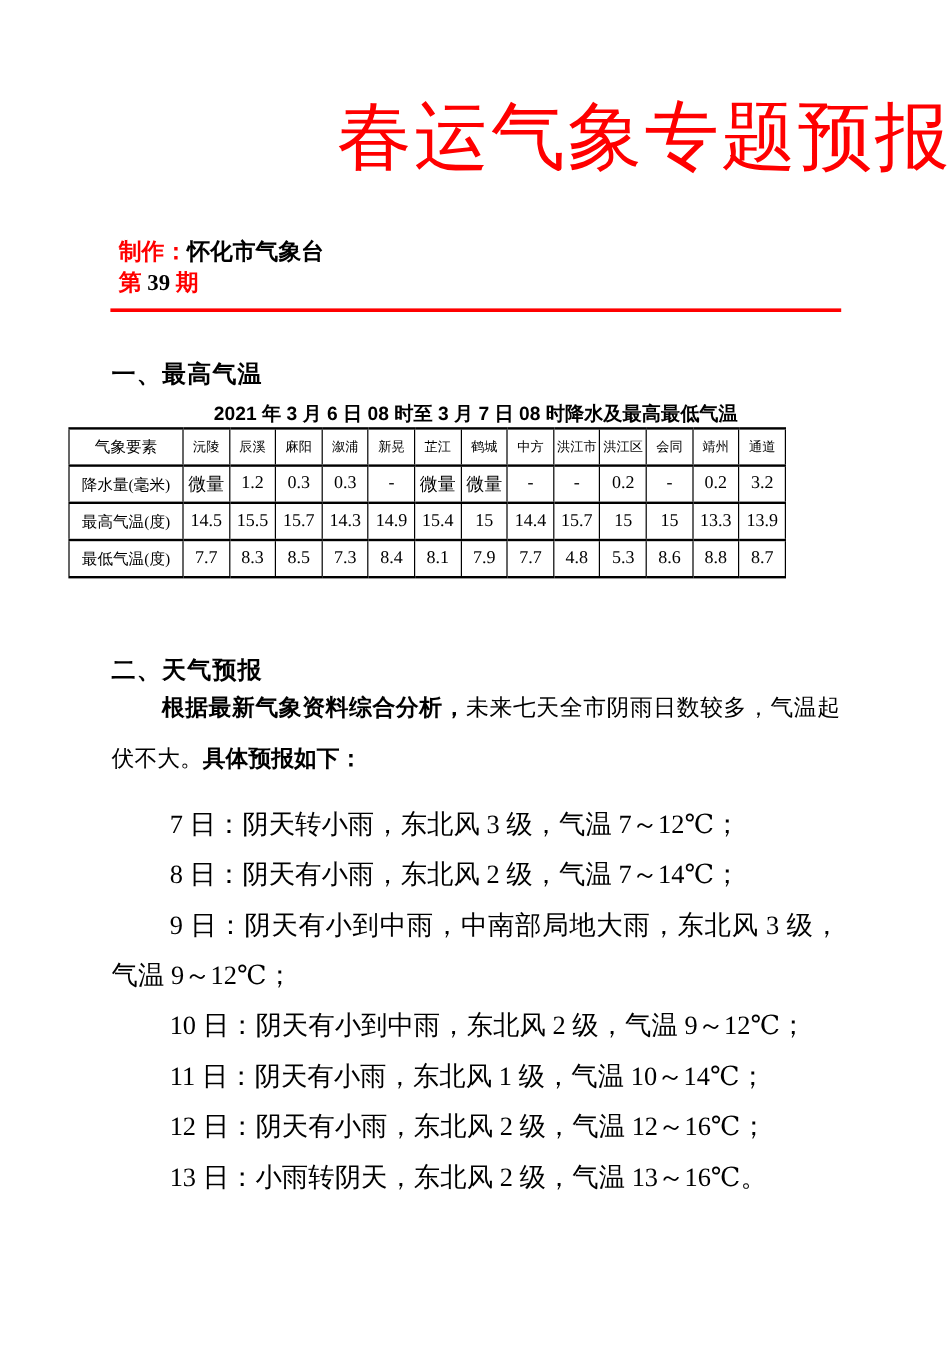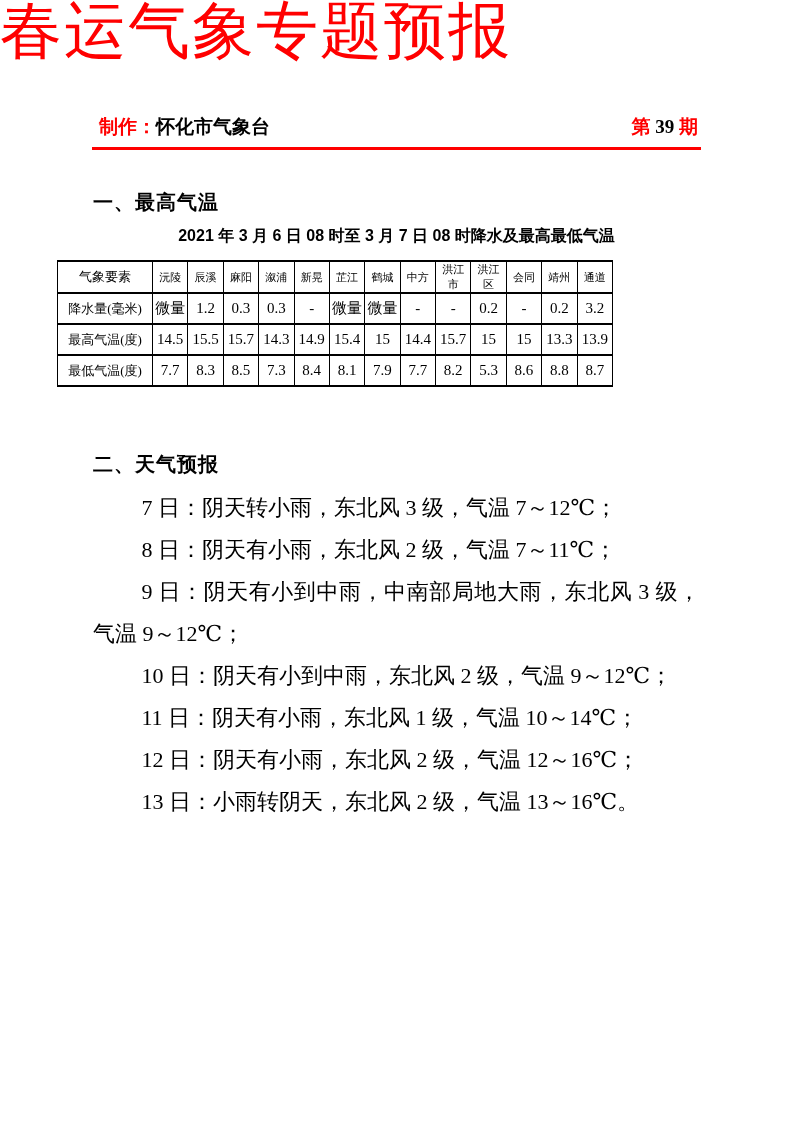--- a/index.html
+++ b/index.html
@@ -7,37 +7,39 @@
     position: relative;
     width: 793px;
     height: 1122px;
     margin: 0 auto;
     background: #ffffff;
     color: #000000;
     font-family: "Liberation Serif", "DejaVu Serif", serif;
     overflow: hidden;
   }
   .doc-title {
-    text-align: left;
+    padding-top: 84px;
+    text-align: right;
     font-size: 62px;
     line-height: 1;
     letter-spacing: 2px;
     color: #ff0000;
     font-family: "Liberation Serif", "DejaVu Serif", serif;
     white-space: nowrap;
   }
   .header-line {
     display: flex;
     justify-content: space-between;
     align-items: baseline;
     margin: 52px 95px 0 99px;
     font-size: 19px;
     font-weight: bold;
     line-height: 26px;
     white-space: nowrap;
+    flex-direction: column;
   }
   .red { color: #ff0000; }
   .black { color: #000000; }
   .header-rule {
     height: 3px;
     background: #ff0000;
     margin: 7px 92px 0 92px;
   }
   .section-heading {
     margin: 41px 0 0 93px;
@@ -49,22 +51,22 @@
   }
   .table-title {
     margin-top: 14px;
     text-align: center;
     font-size: 16px;
     font-weight: bold;
     line-height: 18px;
     font-family: Liberation Sans, sans-serif;
   }
   table.weather {
-    margin: 15px 0 0 57px;
-    width: 556px;
+    margin: 1px 0 0 57px;
+    width: 598px;
     border-collapse: collapse;
     table-layout: fixed;
   }
   table.weather td {
     border-left: 1px solid #000;
     border-right: 1px solid #000;
     border-top: 2px solid #000;
     border-bottom: 2px solid #000;
     text-align: center;
     vertical-align: middle;
@@ -174,36 +176,37 @@
         <td class="label-col">最低气温(度)</td>
 
       <td class="num">7.7</td>
           <td class="num">8.3</td>
           <td class="num">8.5</td>
           <td class="num">7.3</td>
           <td class="num">8.4</td>
           <td class="num">8.1</td>
           <td class="num">7.9</td>
           <td class="num">7.7</td>
-          <td class="num">8.2</td>
+          <td class="num">4.8</td>
           <td class="num">5.3</td>
           <td class="num">8.6</td>
           <td class="num">8.8</td>
           <td class="num">8.7</td>
         </tr>
       </tbody>
   </table>
 
   <div class="section-heading section2-heading">二、天气预报</div>
 
+  <p class="intro"><span class="bold-seg">根据最新气象资料综合分析，</span><span>未来七天全市阴雨日数较多，气温起伏不大。</span><span class="bold-seg">具体预报如下：</span></p>
 
   <div class="forecast-list">
 
   <p>7 日：阴天转小雨，东北风 3 级，气温 7～12℃；</p>
-      <p>8 日：阴天有小雨，东北风 2 级，气温 7～11℃；</p>
+      <p>8 日：阴天有小雨，东北风 2 级，气温 7～14℃；</p>
       <p>9 日：阴天有小到中雨，中南部局地大雨，东北风 3 级，气温 9～12℃；</p>
       <p>10 日：阴天有小到中雨，东北风 2 级，气温 9～12℃；</p>
       <p>11 日：阴天有小雨，东北风 1 级，气温 10～14℃；</p>
       <p>12 日：阴天有小雨，东北风 2 级，气温 12～16℃；</p>
       <p>13 日：小雨转阴天，东北风 2 级，气温 13～16℃。</p>
     </div>
 
 </div>
 
 </body></html>

